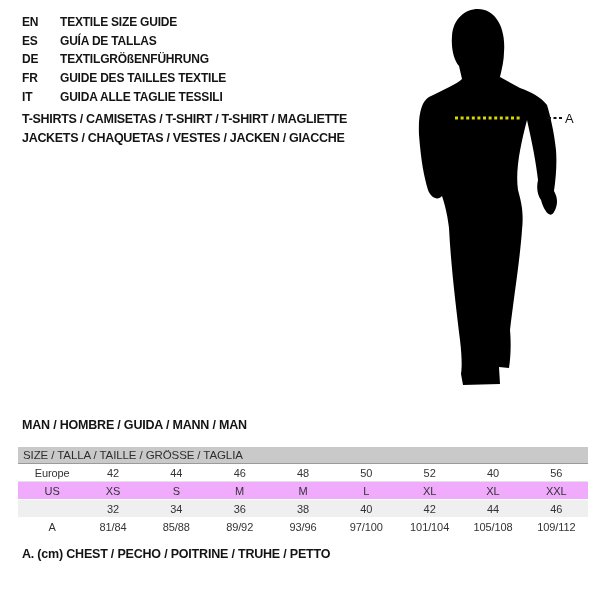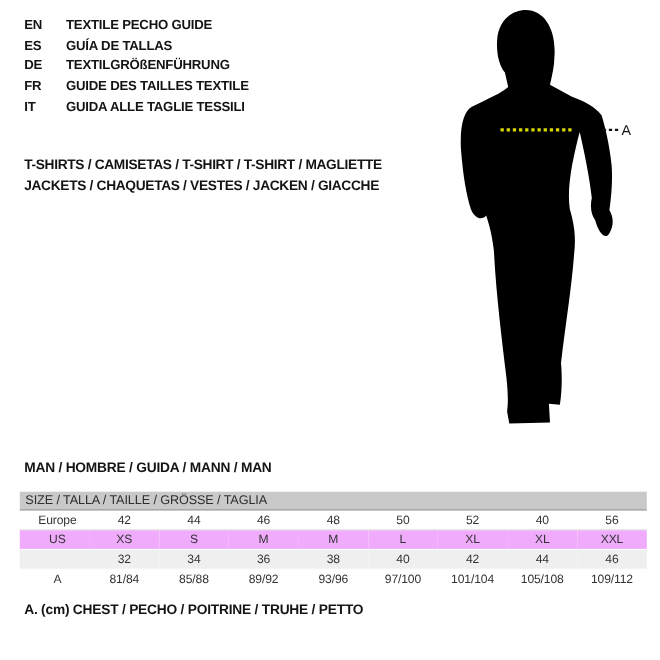--- a/index.html
+++ b/index.html
@@ -7,21 +7,21 @@
     position:relative;width:600px;height:600px;background:#ffffff;
     overflow:hidden;font-family:"Liberation Sans","DejaVu Sans",sans-serif;
     color:#141414;
   }
   
   .lang-block{position:absolute;left:22px;top:13px;}
   .lang-row{display:flex;line-height:18.7px;font-size:12px;font-weight:bold;letter-spacing:-0.2px;}
   .lang-code{width:38px;flex:0 0 38px;}
   
   .cat-block{position:absolute;left:22px;top:110px;font-size:12.5px;font-weight:bold;
-    line-height:19.3px;letter-spacing:-0.3px;margin-top:31px;}
+    line-height:19.3px;letter-spacing:-0.3px;}
   
   .figure-wrap{position:absolute;left:395px;top:5px;width:185px;height:390px;}
   .figure-wrap svg{display:block;width:185px;height:390px;}
   .meas-label{font-size:13px;font-family:"Liberation Sans","DejaVu Sans",sans-serif;fill:#141414;}
   
   .man-heading{position:absolute;left:22px;top:418px;font-size:12.5px;font-weight:bold;
     letter-spacing:-0.2px;line-height:14px;}
   
   .size-table{position:absolute;left:18px;top:447px;width:570px;border-collapse:collapse;
     table-layout:fixed;font-size:11px;color:#333;letter-spacing:-0.1px;}
@@ -37,21 +37,21 @@
     letter-spacing:-0.2px;line-height:16px;}
 </style>
 </head>
 <body>
 
 <div id="canvas">
 
   <div class="lang-block">
     <div class="lang-row">
       <span class="lang-code">EN</span>
-      <span class="lang-title">TEXTILE PECHO GUIDE</span>
+      <span class="lang-title">TEXTILE SIZE GUIDE</span>
     </div>
     <div class="lang-row">
       <span class="lang-code">ES</span>
       <span class="lang-title">GUÍA DE TALLAS</span>
     </div>
     <div class="lang-row">
       <span class="lang-code">DE</span>
       <span class="lang-title">TEXTILGRÖßENFÜHRUNG</span>
     </div>
     <div class="lang-row">

